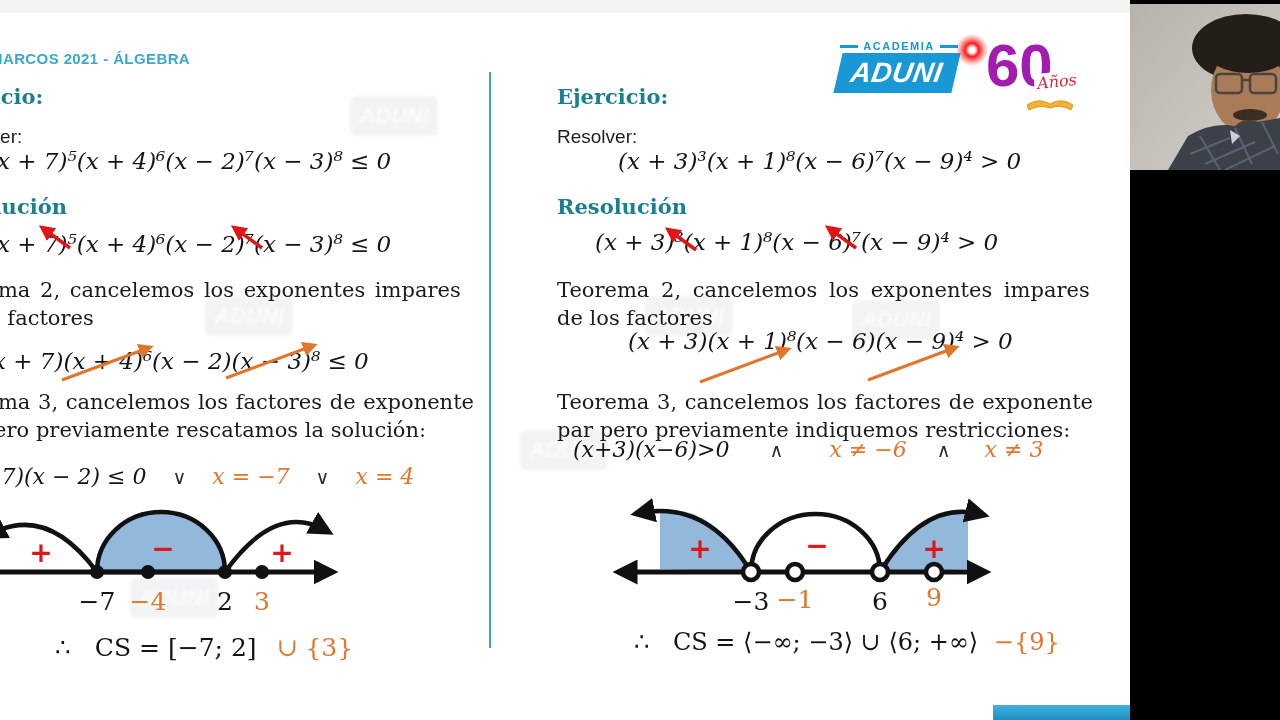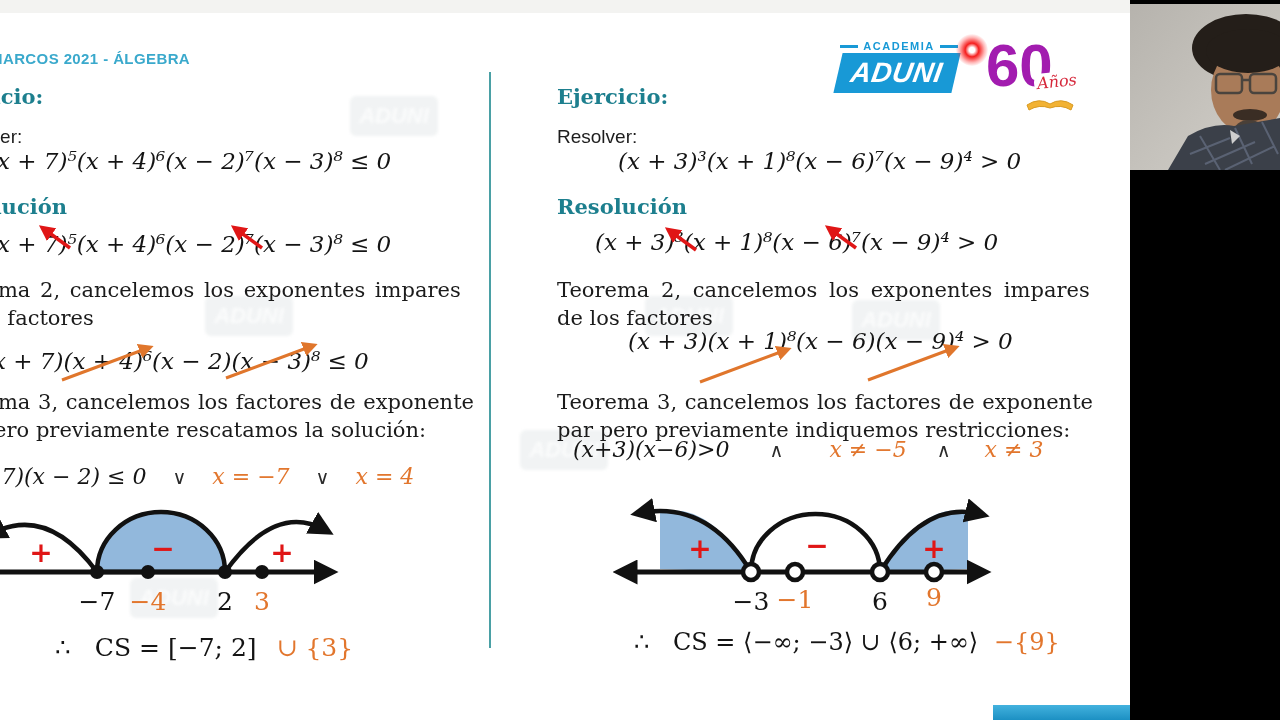--- a/index.html
+++ b/index.html
@@ -156,21 +156,21 @@
 <div class="abs para" style="left:557px;top:306px;">de los factores</div>
 
 <div class="abs math" style="left:628px;top:328px;">(x + 3)(x + 1)⁸(x − 6)(x − 9)⁴ &gt; 0</div>
 
 <div class="abs para" style="left:557px;top:390px;word-spacing:1px;">Teorema 3, cancelemos los factores de exponente</div>
 <div class="abs para" style="left:557px;top:418px;">par pero previamente indiquemos restricciones:</div>
 
 <div class="abs row" style="left:573px;top:436px;">
   <span class="math22">(x+3)(x−6)&gt;0</span>
   <span class="math22 logic" style="margin-left:40px;">∧</span>
-  <span class="math22 orange" style="margin-left:46px;">x ≠ −5</span>
+  <span class="math22 orange" style="margin-left:46px;">x ≠ −6</span>
   <span class="math22 logic" style="margin-left:30px;">∧</span>
   <span class="math22 orange" style="margin-left:34px;">x ≠ 3</span>
 </div>
 
 <svg class="abs" style="left:612px;top:500px;overflow:visible;" width="382" height="128" viewBox="0 0 382 128">
   <path d="M139,72 Q96,0 48,12 L48,69 Z" fill="#92b8dc"></path>
   <path d="M268,72 Q312,0 356,12 L356,69 Z" fill="#92b8dc"></path>
   <line x1="8" y1="72" x2="372" y2="72" stroke="#111" stroke-width="5" marker-start="url(#mk-big)" marker-end="url(#mk-big)"></line>
   <path d="M139,72 Q96,0 28,13" fill="none" stroke="#111" stroke-width="4.5" marker-end="url(#mk-arc)"></path>
   <path d="M139,72 A64.5,58 0 0 1 268,72" fill="none" stroke="#111" stroke-width="4.5"></path>

